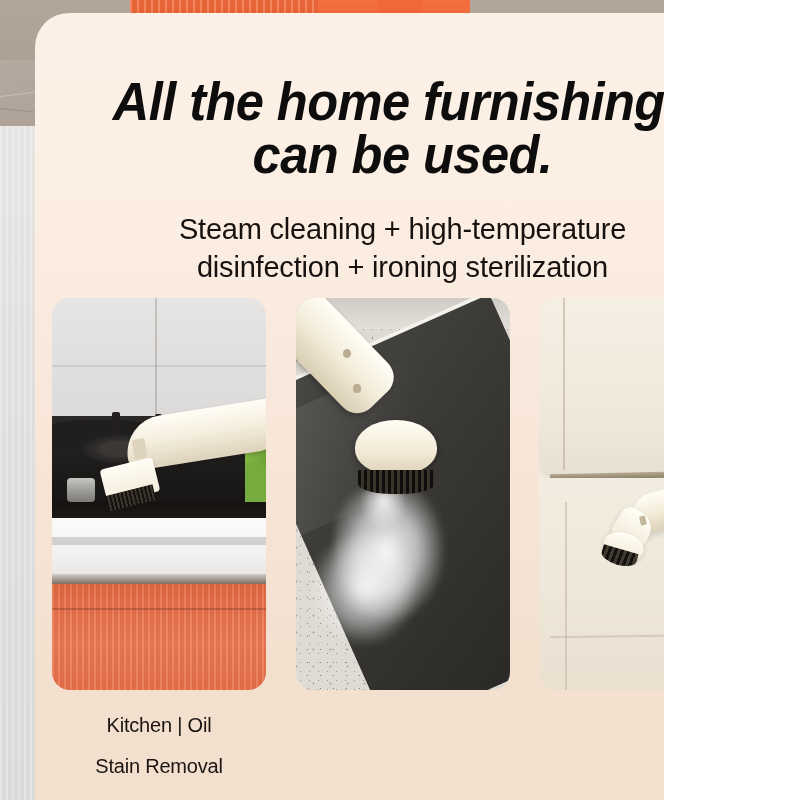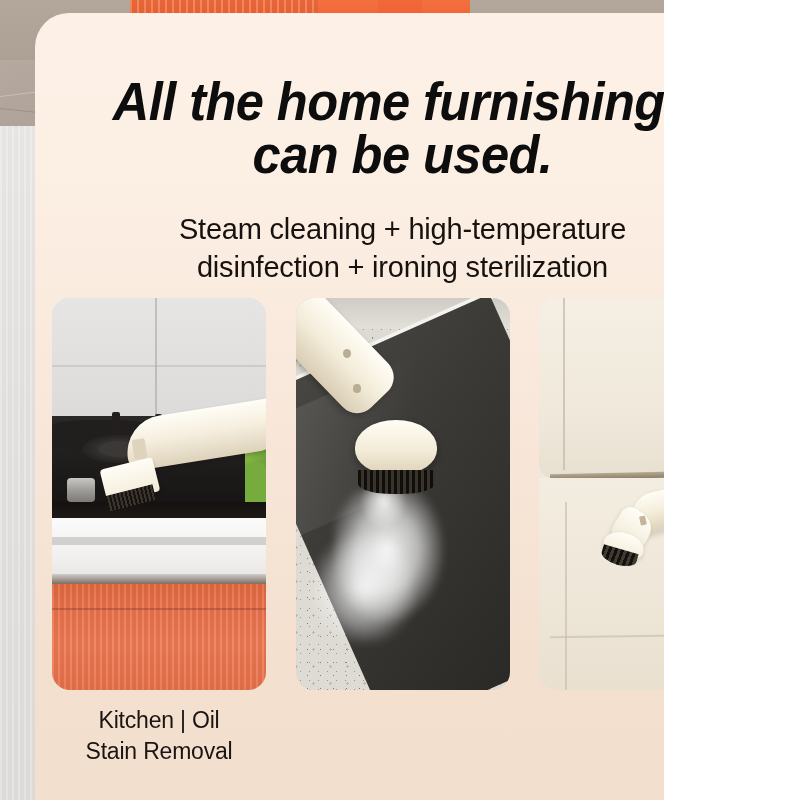--- a/index.html
+++ b/index.html
@@ -409,22 +409,22 @@
   
   .captions {
     position: absolute; left: 17px; top: 692px;
     width: 701px;
     display: flex;
     justify-content: space-between;
   }
   .caption {
     width: 214px;
     text-align: center;
-    font-size: 23px;
-    line-height: 31px;
+    font-size: 20px;
+    line-height: 41px;
     color: #1a1512;
     font-weight: 400;
     letter-spacing: -0.2px;
     white-space: pre-line;
     font-family: "Liberation Sans", sans-serif;
   }
 </style>
 </head>
 <body>
 

